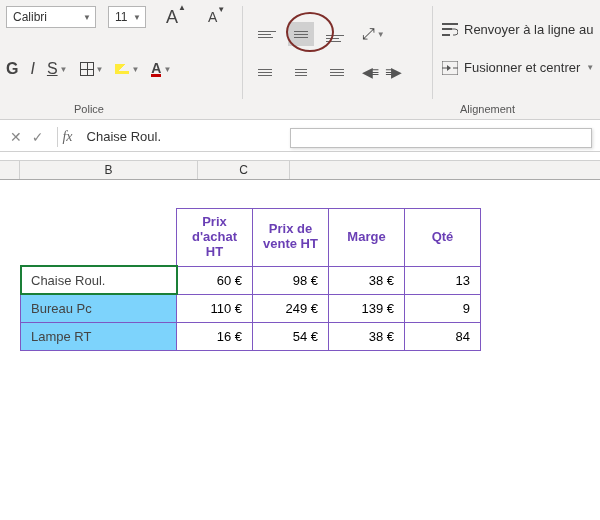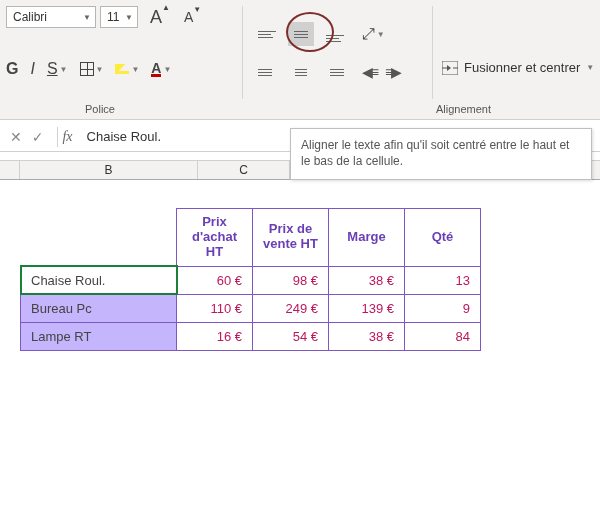--- a/index.html
+++ b/index.html
@@ -12,21 +12,21 @@
     height: 520px;
     overflow: hidden;
     color: #333;
   }
   .ribbon {
     background: #f3f2f1;
     border-bottom: 1px solid #d0d0d0;
     height: 120px;
     position: relative;
   }
-  .font-sel { position: absolute; left: 6px; top: 6px; display: flex; gap: 4px; align-items: center; }
+  .font-sel { position: absolute; left: 6px; top: 6px; display: flex; gap: 12px; align-items: center; }
   .combobox {
     background: #fff;
     border: 1px solid #b5b5b5;
     height: 22px;
     display: flex; align-items: center; justify-content: space-between;
     padding: 0 4px 0 6px;
   }
   .combobox .dd { font-size: 8px; color: #666; margin-left: 4px; }
   .fontname { width: 90px; }
   .fontsize { width: 38px; }
@@ -40,22 +40,22 @@
   .btn-ribbon .dd { font-size: 8px; color: #777; margin-left: 2px; }
   .dbl-u { text-decoration: underline; }
   .borders-ico { width: 14px; height: 14px; display: inline-block; border: 1px solid #444; position: relative; }
   .borders-ico:before,.borders-ico:after{content:"";position:absolute;background:#444;}
   .borders-ico:before{left:6px;top:0;width:1px;height:100%;}
   .borders-ico:after{top:6px;left:0;height:1px;width:100%;}
   .fill-ico { width: 14px; height: 10px; background: linear-gradient(135deg,#ffeb3b 50%, transparent 50%); border-bottom: 3px solid #ffeb3b; display:inline-block;}
   .fontcolor-ico { font-size: 14px; font-weight: bold; border-bottom: 3px solid #c00000; line-height: 12px; }
 
   .group-label { position: absolute; bottom: 4px; font-size: 11px; color: #555; }
-  .group-police { left: 85px; text-align: right; }
-  .group-align { left: 436px; }
+  .group-police { left: 74px; text-align: right; }
+  .group-align { left: 460px; }
   .vsep { position: absolute; top: 6px; bottom: 20px; width: 1px; background: #d4d4d4; }
   .vsep1 { left: 242px; }
   .vsep2 { left: 432px; }
 
   .align-row1 { position: absolute; left: 254px; top: 22px; display:flex; gap: 8px; align-items:center;}
   .align-row2 { position: absolute; left: 254px; top: 60px; display:flex; gap: 8px; align-items:center;}
   .alignbtn { width: 26px; height: 24px; display:flex; flex-direction:column; justify-content:center; gap:2px; padding:4px;}
   .alignbtn span { height:1px; background:#666; }
   .alhl { background:#d0d0d0; }
   .al-top span:nth-child(1){width:100%} .al-top span:nth-child(2){width:70%} .al-top span:nth-child(3){width:85%}
@@ -89,22 +89,22 @@
   .col-headers { position:absolute; left:0; top:160px; right:0; height:20px; display:flex; background:#f3f2f1; border-top:1px solid #d0d0d0; border-bottom:1px solid #aaa; font-size:12px; color:#333;}
   .colh { border-right:1px solid #d0d0d0; display:flex; align-items:center; justify-content:center;}
   .colA{width:20px;} .colB{width:178px;} .colC{width:92px;}
 
   .sheet { position:absolute; left:0; top:180px; right:0; bottom:0; overflow:hidden;padding-left:32px; }
   .datatable { position:absolute; left:20px; top:28px; border-collapse:collapse;}
   .datatable th, .datatable td { border:1px solid #7e57c2; padding: 6px 10px; font-size:13px; height:26px;}
   .datatable th { color:#6a3fb5; font-weight:bold; text-align:center; background:#fff; line-height:1.15;}
   .datatable th.corner { border:none; background:transparent;}
   .datatable td.name { width:156px; color:#444; }
-  .datatable td.num { width:76px; text-align:right; color:#be185d; }
-  .datatable tr.selrow td.name { background:#c4b5fd; }
+  .datatable td.num { width:76px; text-align:right; color:#000000; }
+  .datatable tr.selrow td.name { background:#7dd3fc; }
   .datatable tr.active td.name { background:#fff; outline: 2px solid #1a7f37; outline-offset:-1px;}
 </style>
 </head>
 <body>
 
 <div class="ribbon">
   <div class="font-sel">
     <div class="combobox fontname">
       <span>Calibri</span>
       <span class="dd">▼</span>
@@ -177,20 +177,29 @@
         <span></span>
         <span></span>
         <span></span>
       </div>
     <span class="indent-ico" style="margin-left:6px;">◀≡</span>
     <span class="indent-ico">≡▶</span>
   </div>
 
   <div class="vsep vsep2"></div>
 
+  <div class="wrap-area">
+    <svg class="icon16" viewBox="0 0 16 14">
+        <rect x="0" y="0" width="16" height="2" fill="#555"></rect>
+        <rect x="0" y="5" width="10" height="2" fill="#555"></rect>
+        <path d="M10 6 h3 a3 3 0 0 1 0 6 h-2" stroke="#555" fill="none"></path>
+        <rect x="0" y="11" width="8" height="2" fill="#555"></rect>
+      </svg>
+    <span>Renvoyer à la ligne au</span>
+  </div>
   <div class="merge-area">
     <svg class="icon16" viewBox="0 0 16 14">
         <rect x="0" y="0" width="16" height="14" fill="none" stroke="#555"></rect>
         <line x1="0" y1="7" x2="5" y2="7" stroke="#555"></line>
         <line x1="11" y1="7" x2="16" y2="7" stroke="#555"></line>
         <polygon points="5,4 9,7 5,10" fill="#555"></polygon>
       </svg>
     <span>Fusionner et centrer</span>
     <span class="dd" style="font-size:8px;color:#777;">▼</span>
   </div>
@@ -202,21 +211,20 @@
   <div class="fb-btns">
     <span>✕</span>
     <span>✓</span>
   </div>
   <span class="fb-sep"></span>
   <span class="fx">fx</span>
   <span class="fb-val">Chaise Roul.</span>
 </div>
 
 <div class="tooltip">
-  <div class="tt-body">Aligner le texte afin qu'il soit centré entre le haut et le bas de la cellule.</div>
 </div>
 
 <div class="col-headers">
   <div class="colh colA"></div>
   <div class="colh colB">B</div>
   <div class="colh colC">C</div>
 </div>
 
 <div class="sheet">
   <table class="datatable">

